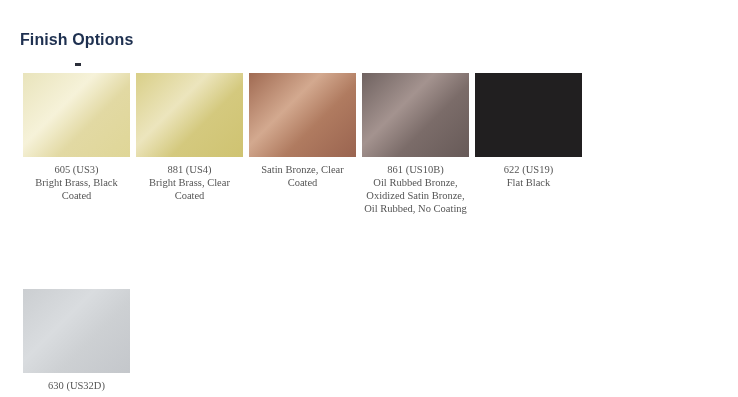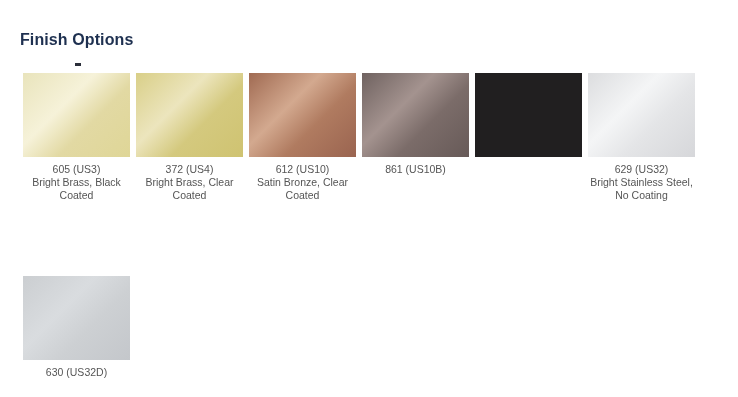--- a/index.html
+++ b/index.html
@@ -54,20 +54,21 @@
     gap: 0px;
     align-items: flex-start;
   }
 
   .swatch-cell {
     width: 113px;
     display: flex;
     flex-direction: column;
     align-items: center;
     margin-bottom: 0px;
+    font-family: Liberation Serif, serif;
   }
 
   .swatch-chip {
     width: 107px;
     height: 84px;
     display: block;
     box-sizing: border-box;
   }
 
   .swatch-label {
@@ -106,45 +107,42 @@
       <div class="swatch-cell">
         <div class="swatch-chip" style="background: linear-gradient(135deg, rgb(233, 228, 188) 0%, rgb(246, 242, 217) 38%, rgb(226, 217, 163) 62%, rgb(223, 214, 151) 100%);"></div>
         <div class="swatch-label">
           <span class="swatch-code">605 (US3)</span>
           <span class="swatch-desc">Bright Brass, Black Coated</span>
         </div>
       </div>
       <div class="swatch-cell">
         <div class="swatch-chip" style="background: linear-gradient(135deg, rgb(217, 207, 136) 0%, rgb(236, 229, 189) 38%, rgb(212, 201, 126) 62%, rgb(207, 195, 113) 100%);"></div>
         <div class="swatch-label">
-          <span class="swatch-code">372 (US4)</span>
+          <span class="swatch-code">881 (US4)</span>
           <span class="swatch-desc">Bright Brass, Clear Coated</span>
         </div>
       </div>
       <div class="swatch-cell">
         <div class="swatch-chip" style="background: linear-gradient(135deg, rgb(160, 106, 82) 0%, rgb(211, 169, 143) 38%, rgb(176, 123, 96) 62%, rgb(154, 100, 80) 100%);"></div>
         <div class="swatch-label">
-          <span class="swatch-code">612 (US10)</span>
           <span class="swatch-desc">Satin Bronze, Clear Coated</span>
         </div>
       </div>
       <div class="swatch-cell">
         <div class="swatch-chip" style="background: linear-gradient(135deg, rgb(111, 98, 96) 0%, rgb(164, 147, 143) 38%, rgb(123, 108, 105) 62%, rgb(103, 90, 88) 100%);"></div>
         <div class="swatch-label">
           <span class="swatch-code">861 (US10B)</span>
+          <span class="swatch-desc">Oil Rubbed Bronze, Oxidized Satin Bronze, Oil Rubbed, No Coating</span>
         </div>
       </div>
       <div class="swatch-cell">
         <div class="swatch-chip" style="background: rgb(33, 31, 32);"></div>
-      </div>
-      <div class="swatch-cell">
-        <div class="swatch-chip" style="background: linear-gradient(135deg, rgb(220, 221, 223) 0%, rgb(244, 245, 246) 38%, rgb(228, 229, 231) 62%, rgb(214, 215, 218) 100%);"></div>
         <div class="swatch-label">
-          <span class="swatch-code">629 (US32)</span>
-          <span class="swatch-desc">Bright Stainless Steel, No Coating</span>
+          <span class="swatch-code">622 (US19)</span>
+          <span class="swatch-desc">Flat Black</span>
         </div>
       </div>
       <div class="row-spacer"></div>
       <div class="swatch-cell">
         <div class="swatch-chip" style="background: linear-gradient(135deg, rgb(203, 206, 209) 0%, rgb(217, 220, 223) 38%, rgb(205, 208, 211) 62%, rgb(196, 199, 203) 100%);"></div>
         <div class="swatch-label">
           <span class="swatch-code">630 (US32D)</span>
         </div>
       </div>
     </div>

